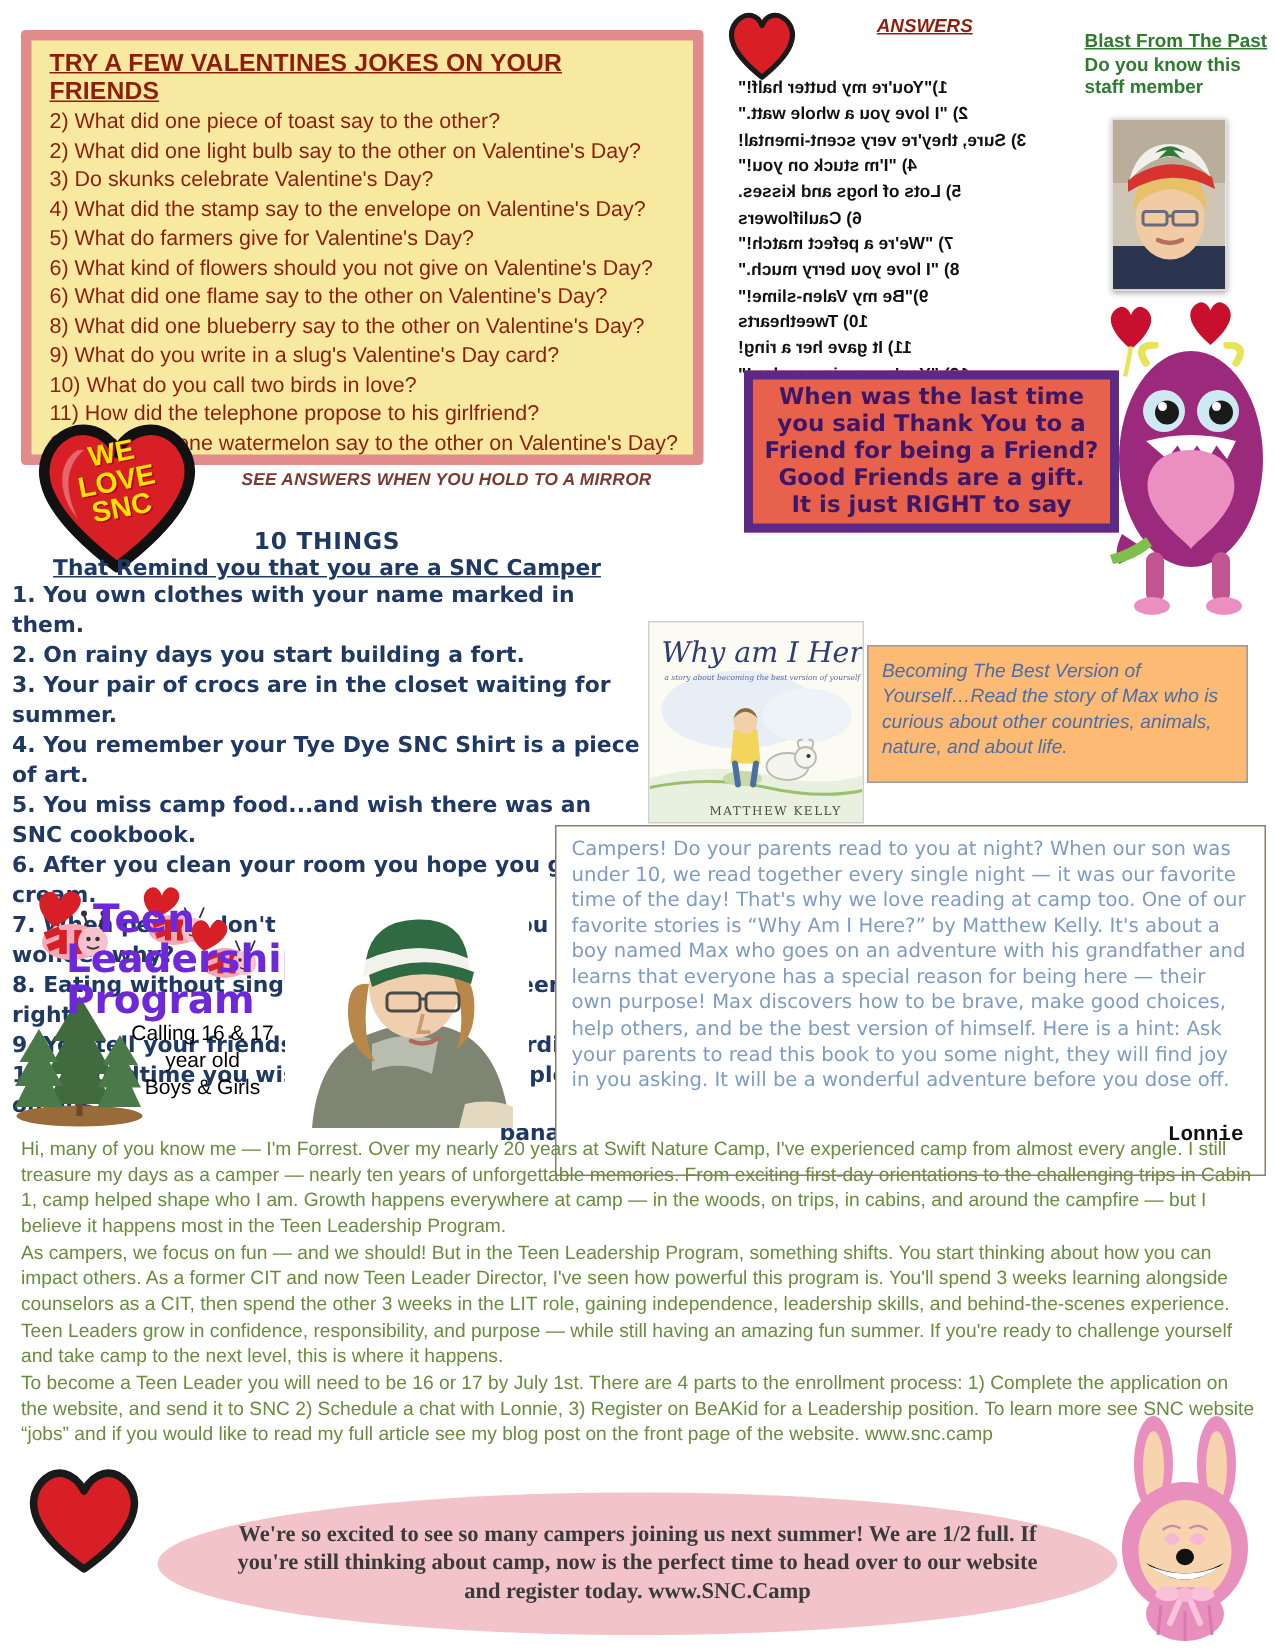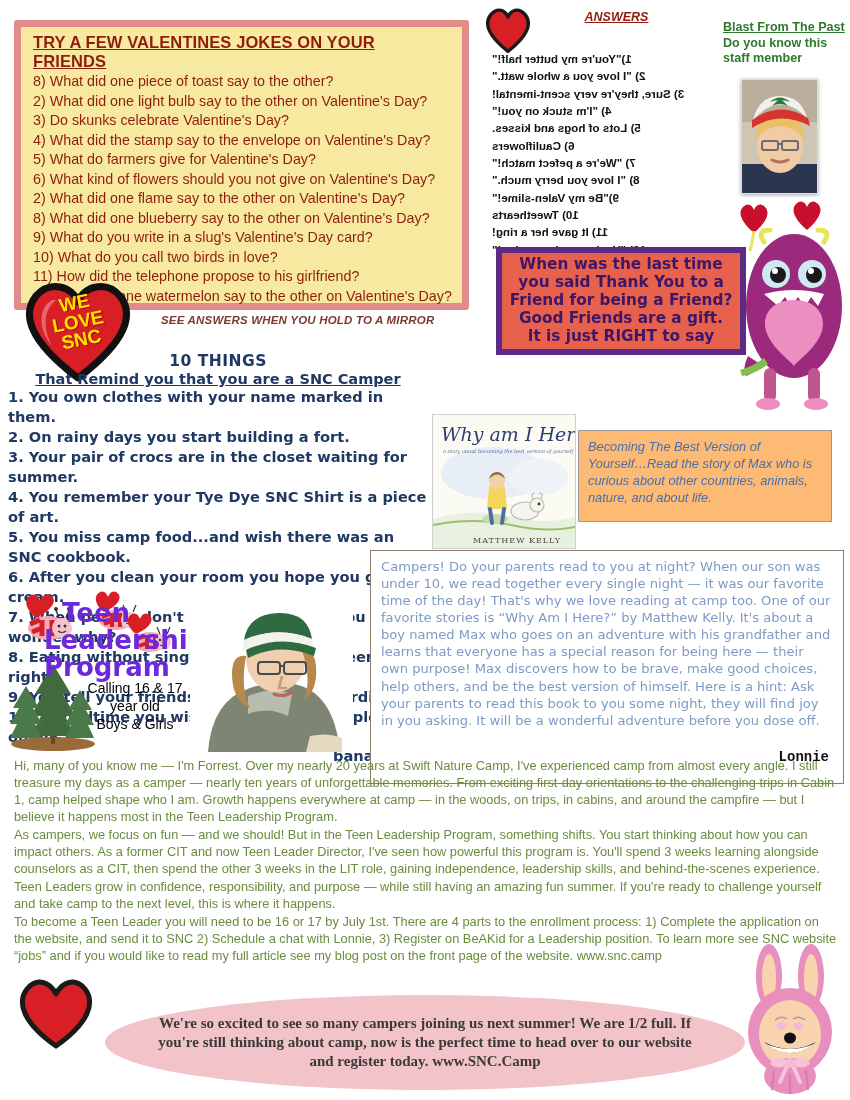--- a/index.html
+++ b/index.html
@@ -156,27 +156,27 @@
     font-family:"Liberation Serif", serif;font-weight:bold;font-size:15px;
     line-height:1.28;
   }
   #oval-head{text-decoration:underline;}
 </style>
 </head>
 <body>
 
 <div class="abs" id="jokes-box">
   <div id="jokes-title">TRY A FEW VALENTINES JOKES ON YOUR FRIENDS</div>
-  <div class="joke-line">8) What did one piece of toast say to the other?</div>
+  <div class="joke-line">2) What did one piece of toast say to the other?</div>
   <div class="joke-line">2) What did one light bulb say to the other on Valentine's Day?</div>
   <div class="joke-line">3) Do skunks celebrate Valentine's Day?</div>
   <div class="joke-line">4) What did the stamp say to the envelope on Valentine's Day?</div>
   <div class="joke-line">5) What do farmers give for Valentine's Day?</div>
   <div class="joke-line">6) What kind of flowers should you not give on Valentine's Day?</div>
-  <div class="joke-line">2) What did one flame say to the other on Valentine's Day?</div>
+  <div class="joke-line">6) What did one flame say to the other on Valentine's Day?</div>
   <div class="joke-line">8) What did one blueberry say to the other on Valentine's Day?</div>
   <div class="joke-line">9) What do you write in a slug's Valentine's Day card?</div>
   <div class="joke-line">10) What do you call two birds in love?</div>
   <div class="joke-line">11) How did the telephone propose to his girlfriend?</div>
   <div class="joke-line">12) What did one watermelon say to the other on Valentine's Day?</div>
   <div id="jokes-mirror-note">SEE ANSWERS WHEN YOU HOLD TO A MIRROR</div>
 </div>
 
 <div class="abs" id="we-love-snc">
   <svg width="120" height="104" viewBox="0 0 120 104">

